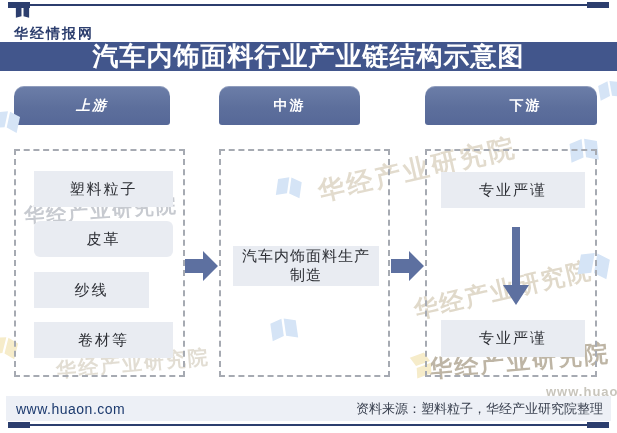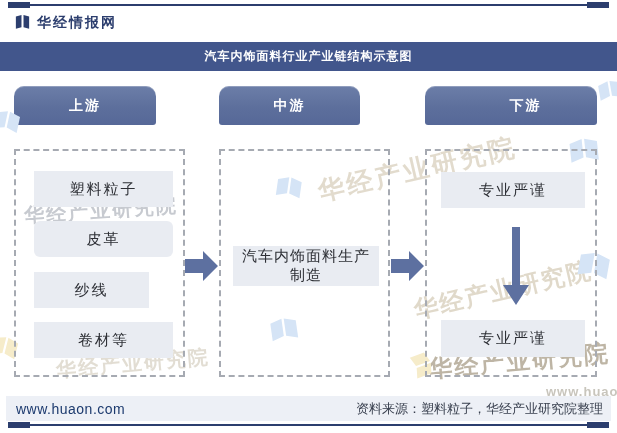--- a/index.html
+++ b/index.html
@@ -17,38 +17,38 @@
   .top-line  { top:4px; }
   .top-cap-l { left:8px;  top:2px; }
   .top-cap-r { right:8px; top:2px; }
   .bot-line  { top:424px; }
   .bot-cap-l { left:8px;  top:422px; }
   .bot-cap-r { right:8px; top:422px; }
 
   
   .brand-row { position:absolute; left:14px; right:8px; top:10px; height:26px;
                display:flex; align-items:center; justify-content:space-between; }
-  .brand { display:flex; gap:6px; }
+  .brand { display:flex; gap:6px;flex-direction:column; }
   .logo-svg { width:17px; height:16px; color:var(--navy,#2c3e6e); display:block; }
   .brand-name { font-size:14px; font-weight:bold; letter-spacing:2px; color:var(--navy,#2c3e6e); }
   .slogan { font-size:14px; font-weight:bold; letter-spacing:1px; color:var(--navy,#2c3e6e); }
 
   
   .title-bar { position:absolute; left:0; right:0; top:42px; height:29px;
                background:var(--title-bar,#42568c); display:flex; align-items:center; justify-content:center; }
-  .title-bar h1 { color:#fff; font-size:12px; font-weight:bold; letter-spacing:1px; }
+  .title-bar h1 { color:#fff; font-size:26px; font-weight:bold; letter-spacing:1px; }
 
   
   .pill { position:absolute; top:86px; height:39px;
           background:linear-gradient(180deg,var(--pill-light,#6c7ea8) 0%,var(--pill,#5d6f9c) 55%,#566898 100%);
           border-radius:10px 10px 3px 3px;
           display:flex; align-items:center; justify-content:center;
           color:#fff; font-size:14px; font-weight:bold; letter-spacing:2px;
           box-shadow:inset 0 1px 0 rgba(255,255,255,.25); }
-  .pill-1 { left:14px;  width:142px; }
+  .pill-1 { left:14px;  width:156px;font-style:italic; }
   .pill-2 { left:219px; width:141px; }
   .pill-3 { left:425px; width:172px;padding-left:29px; }
 
   
   .dash { position:absolute; top:149px; height:228px; border:2px dashed #a6aab2; z-index:2; }
   .dash-1 { left:14px;  width:171px; }
   .dash-2 { left:219px; width:171px; }
   .dash-3 { left:425px; width:172px; }
 
   

